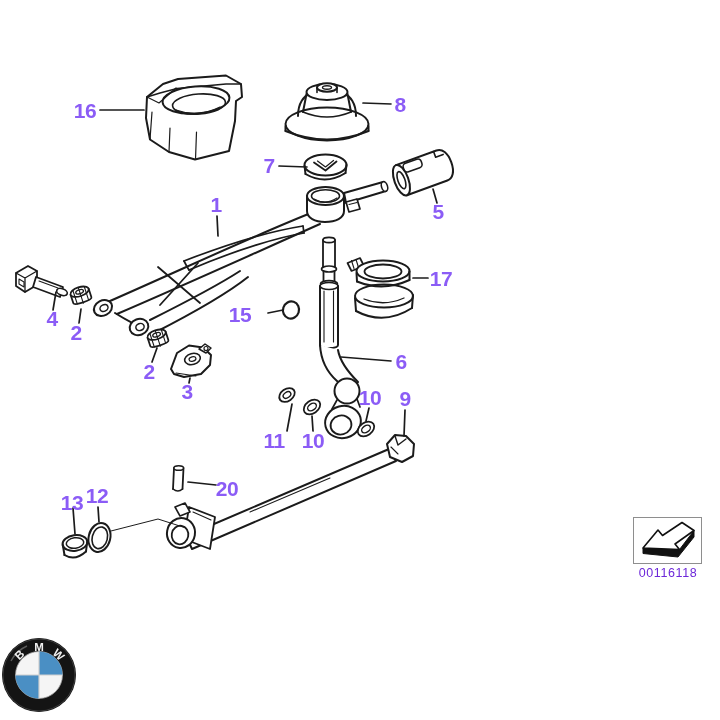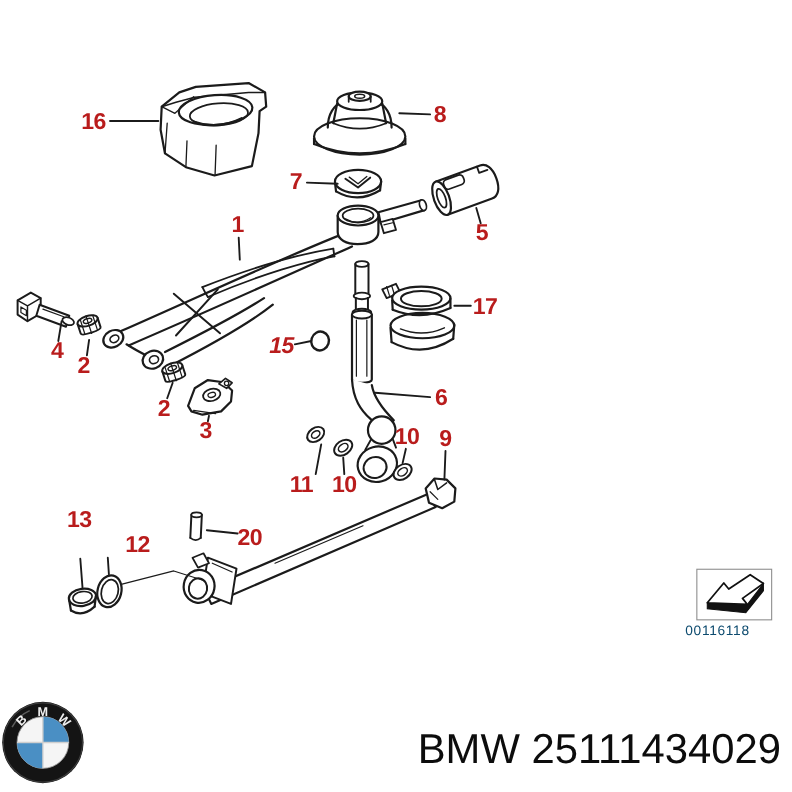--- a/index.html
+++ b/index.html
@@ -1,30 +1,30 @@
 <!DOCTYPE html>
 <html><head>
 <meta charset="utf-8">
 <style>
   html,body{margin:0;padding:0;background:#ffffff;}
   body{width:720px;height:720px;font-family:"Liberation Sans",sans-serif;}
   .screen{position:relative;width:720px;height:720px;background:#ffffff;overflow:hidden;}
   .diagram-svg{position:absolute;left:0;top:0;}
   .callout{
     position:absolute;transform:translate(-50%,-50%);
-    font-weight:700;font-size:21px;color:#b91c1c;letter-spacing:-0.5px;
+    font-weight:700;font-size:21px;color:#8b5cf6;letter-spacing:-0.5px;
     font-family:"Liberation Sans",sans-serif;white-space:nowrap;
   }
   .stamp-box{
     position:absolute;left:633px;top:517px;width:69px;height:47px;
     border:1px solid #8e8e8e;box-sizing:border-box;background:#ffffff;
   }
   .stamp-number{
-    position:absolute;left:623px;top:566px;width:90px;
-    font-size:12.5px;color:#0c4a6e;letter-spacing:0.6px;
+    position:absolute;left:623px;top:566px;width:90px;text-align:center;
+    font-size:12.5px;color:#6d28d9;letter-spacing:0.6px;
   }
   .bmw-logo{position:absolute;left:1px;top:637px;}
   .footer-text{
     position:absolute;top:661px;right:10px;font-size:38px;color:#0c0c0c;
     white-space:nowrap;font-weight:400;
   }
 </style>
 </head>
 <body>
 
@@ -246,24 +246,24 @@
       <span class="callout" style="left: 187px; top: 392px;">3</span>
       <span class="callout" style="left: 52px; top: 319px;">4</span>
       <span class="callout" style="left: 438px; top: 212px;">5</span>
       <span class="callout" style="left: 401px; top: 362px;">6</span>
       <span class="callout" style="left: 269px; top: 166px;">7</span>
       <span class="callout" style="left: 400px; top: 105px;">8</span>
       <span class="callout" style="left: 405px; top: 399px;">9</span>
       <span class="callout" style="left: 313px; top: 441px;">10</span>
       <span class="callout" style="left: 370px; top: 398px;">10</span>
       <span class="callout" style="left: 274px; top: 441px;">11</span>
-      <span class="callout" style="left: 97px; top: 496px; margin-left: 28px;">12</span>
-      <span class="callout" style="left: 72px; top: 473px;">13</span>
+      <span class="callout" style="left: 97px; top: 496px;">12</span>
+      <span class="callout" style="left: 72px; top: 503px;">13</span>
       <span class="callout" style="left: 227px; top: 489px;">20</span>
-      <span class="callout" style="left: 256px; top: 315px; font-style: italic;">15</span>
+      <span class="callout" style="left: 240px; top: 315px;">15</span>
       <span class="callout" style="left: 85px; top: 111px;">16</span>
       <span class="callout" style="left: 441px; top: 279px;">17</span>
     </div>
 
   <div class="stamp-box">
     <svg width="67" height="45" viewBox="0 0 67 45">
       <path d="M9,30 L45.5,31.5 L60,12.5 L60,19 L44,39 L9,35.5 Z" fill="#111111" stroke="#111111" stroke-width="1"></path>
       <path d="M9,30 L24,12 L28.5,17.5 L48,4.5 L60,12.5 L41,26 L45.5,31.5 Z" fill="#ffffff" stroke="#111111" stroke-width="1.6" stroke-linejoin="round"></path>
     </svg>
   </div>
@@ -277,15 +277,14 @@
     <path d="M38,14.5 A23.5,23.5 0 0 1 61.5,38 L38,38 Z" fill="#4a8fc4"></path>
     <path d="M38,61.5 A23.5,23.5 0 0 1 14.5,38 L38,38 Z" fill="#4a8fc4"></path>
     <line x1="38" y1="14.5" x2="38" y2="61.5" stroke="#cfcfcf" stroke-width="1.2"></line>
     <line x1="14.5" y1="38" x2="61.5" y2="38" stroke="#cfcfcf" stroke-width="1.2"></line>
     <g fill="#f0f0f0" font-family="Liberation Sans, sans-serif" font-size="11.5" font-weight="700" text-anchor="middle">
       <text x="38" y="13.8" transform="rotate(-44 38 38)">B</text>
       <text x="38" y="13.8">M</text>
       <text x="38" y="13.8" transform="rotate(44 38 38)">W</text>
     </g>
   </svg>
-  <div class="footer-text">BMW 25111434029</div>
 
 </div>
 
 </body></html>

